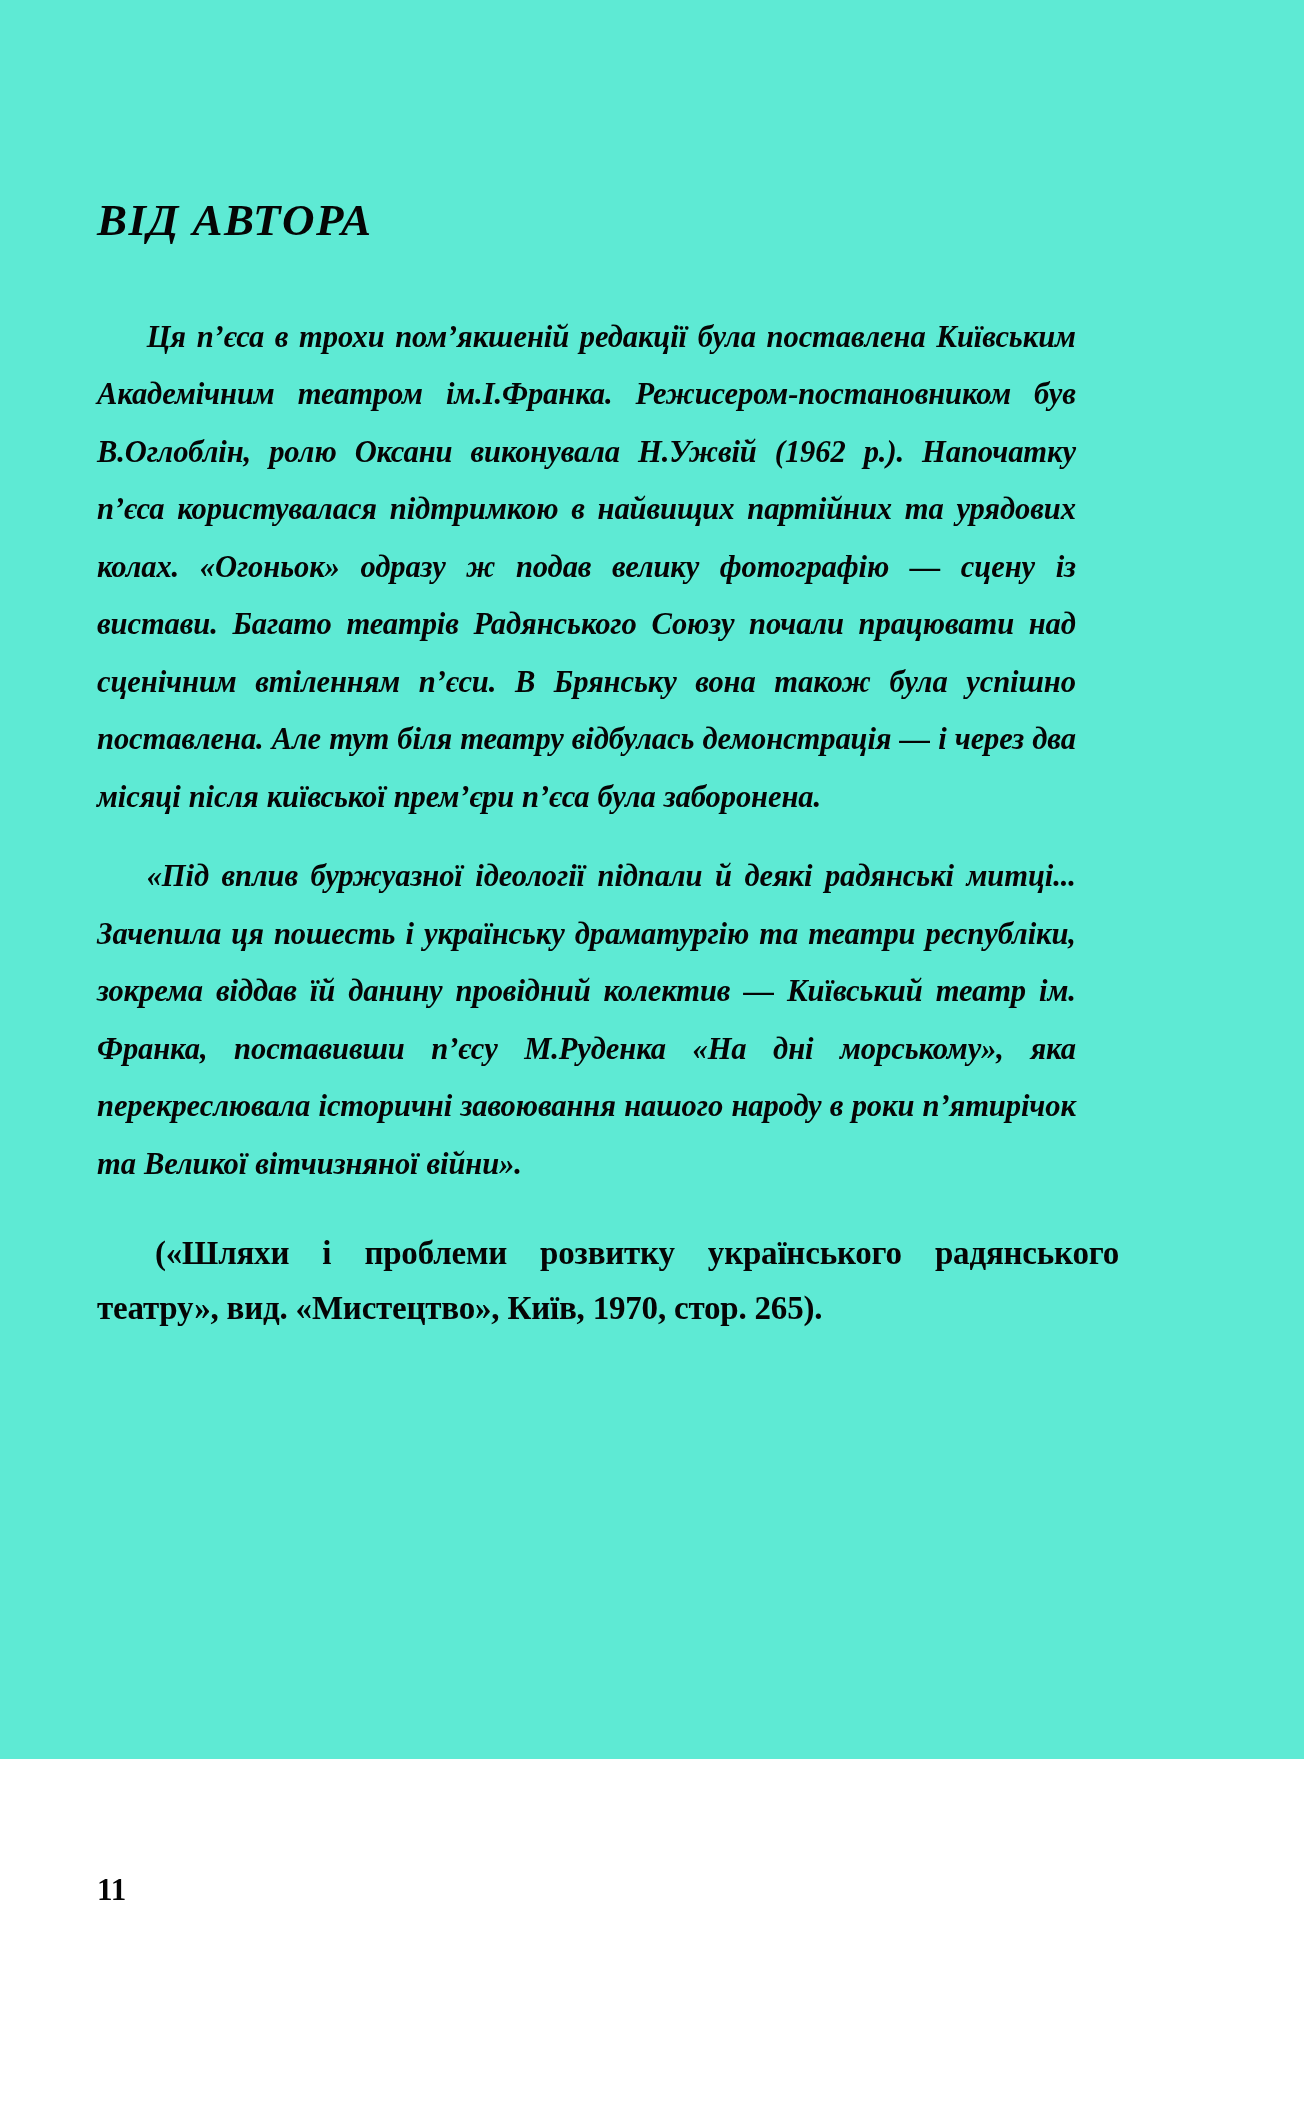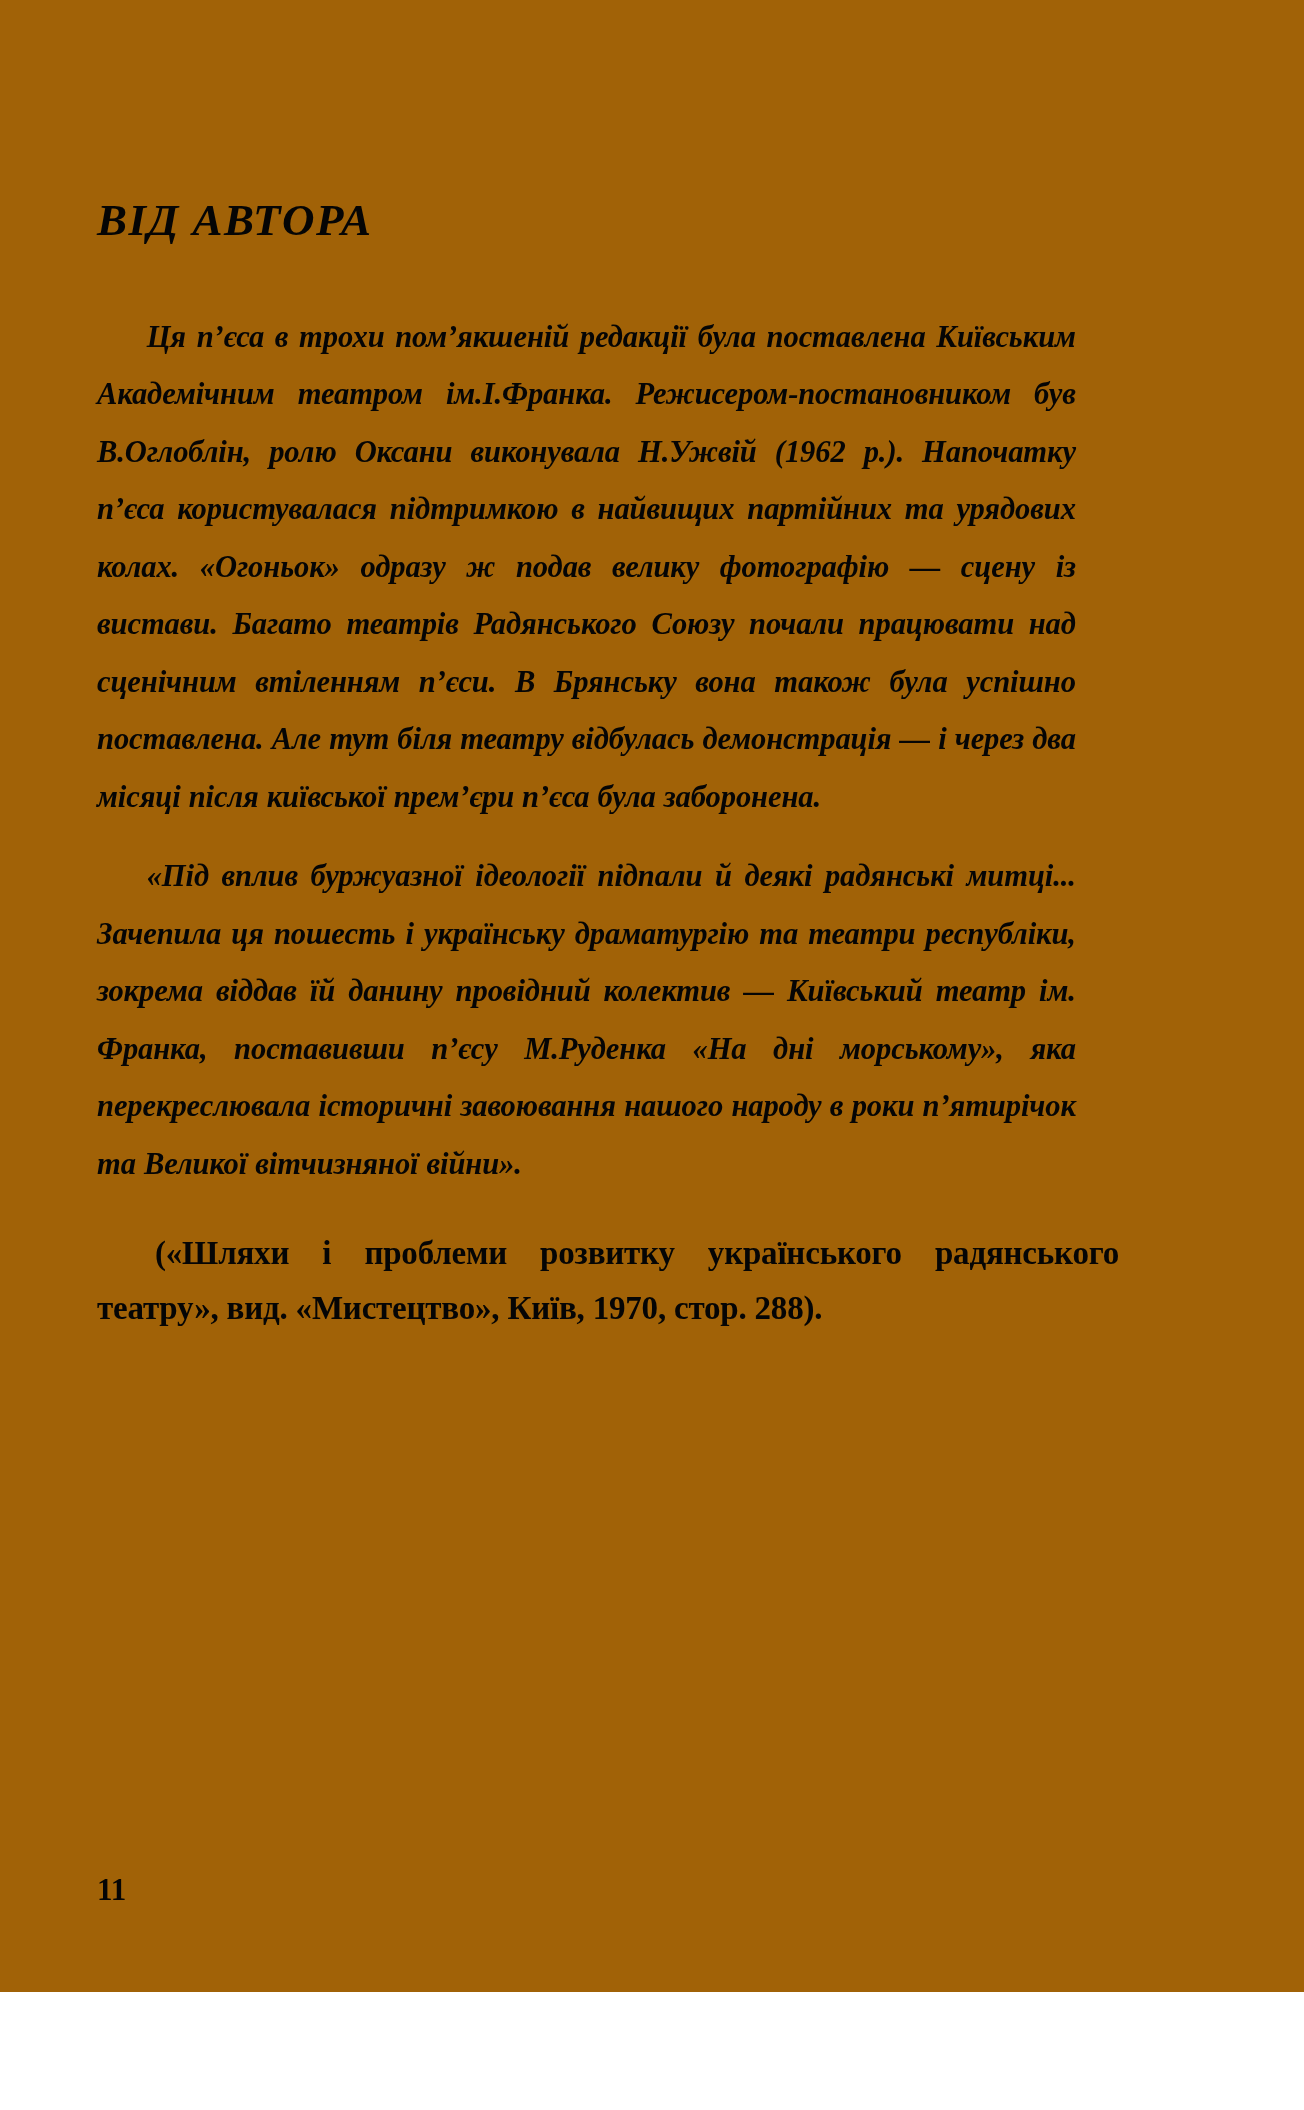--- a/index.html
+++ b/index.html
@@ -14,22 +14,22 @@
     position: relative;
     font-family: "Liberation Serif", "DejaVu Serif", serif;
     color: #050505;
     overflow: hidden;
   }
 
   .page {
     position: absolute;
     left: 0; top: 0;
     width: 1304px;
-    height: 1992px;
-    background: #a16207;
+    height: 1759px;
+    background: #5eead4;
   }
 
   .content {
     position: absolute;
     left: 97px;
     top: 196px;
     width: 1120px;
   }
 
   .page-title {
@@ -108,19 +108,19 @@
     <div class="gap-sm"></div>
 
 
     <div class="gap-md"></div>
 
     <p class="body-para">
         <span class="squeeze">«Під вплив буржуазної ідеології підпали й деякі радянські митці... Зачепила ця пошесть і українську драматургію та театри республіки, зокрема віддав їй данину провідний колектив — Київський театр ім. Франка, поставивши п’єсу М.Руденка «На дні морському», яка перекреслювала історичні завоювання нашого народу в роки п’ятирічок та Великої вітчизняної війни».</span>
       </p>
 
     <div class="cite-block">
-      <p class="citation-para">(«Шляхи і проблеми розвитку українського радянського театру», вид. «Мистецтво», Київ, 1970, стор. 288).</p>
+      <p class="citation-para">(«Шляхи і проблеми розвитку українського радянського театру», вид. «Мистецтво», Київ, 1970, стор. 265).</p>
     </div>
 
   </div>
 
   <div class="page-number">11</div>
 </div>
 
 </body></html>

